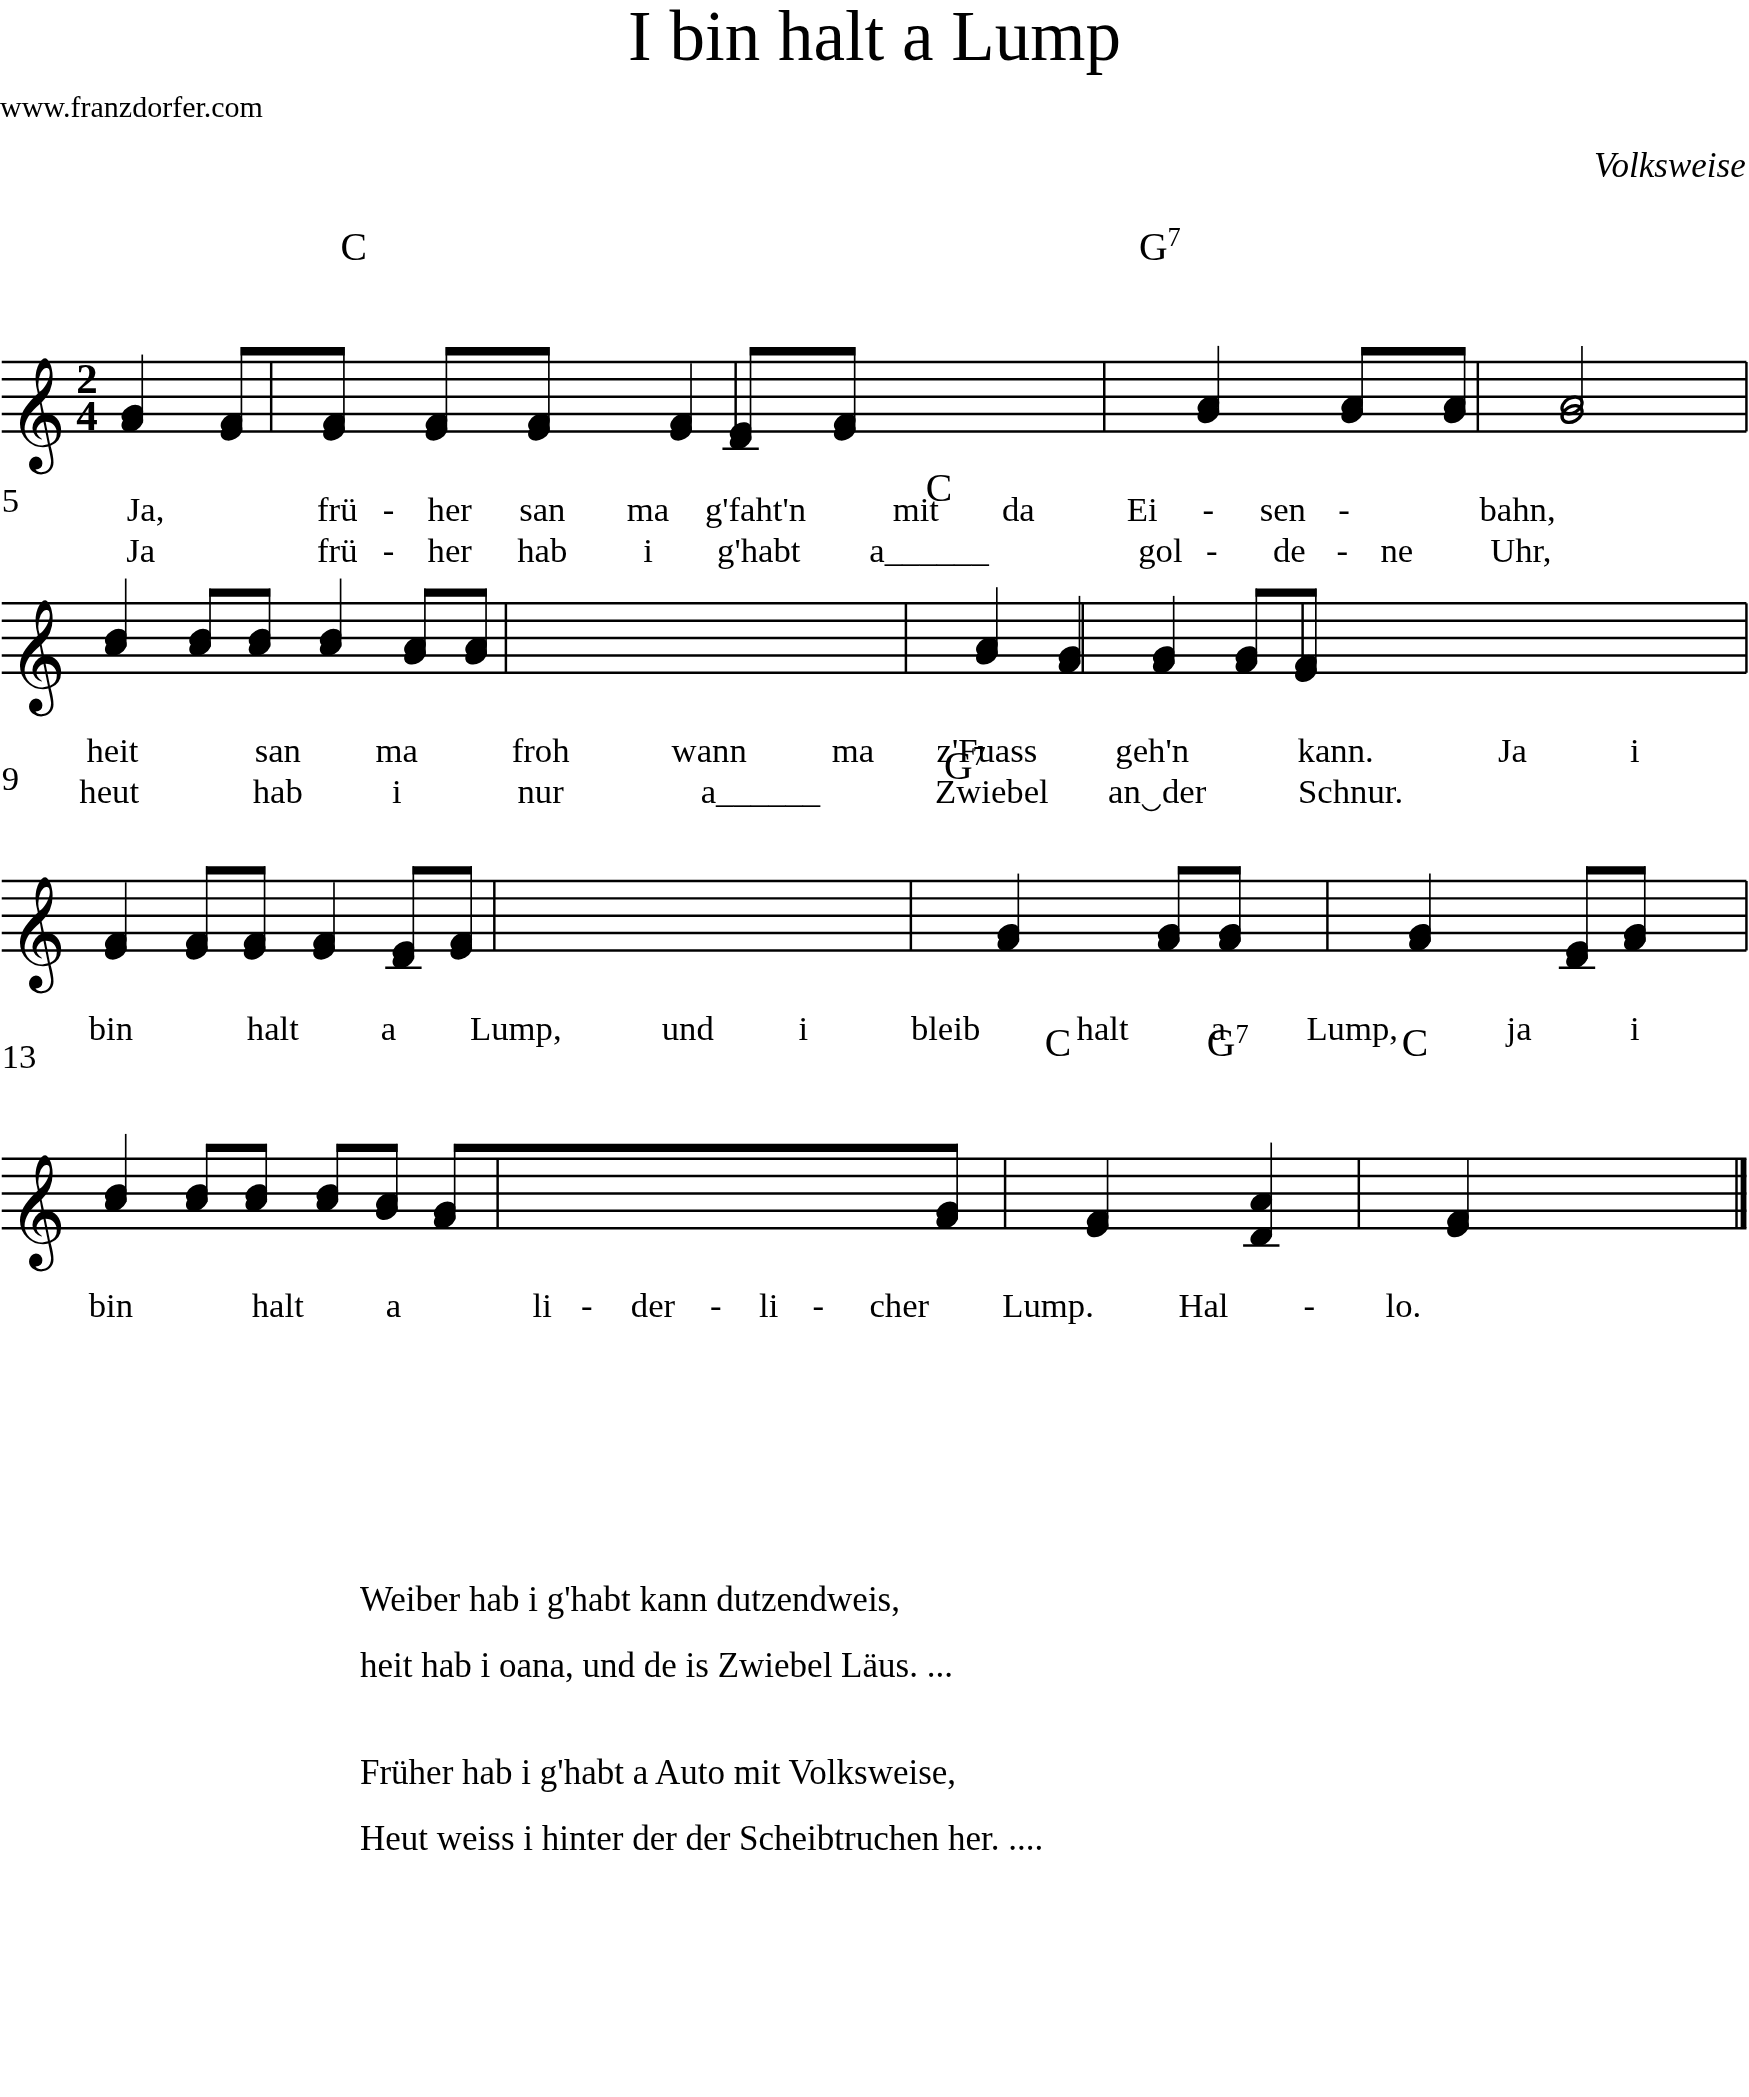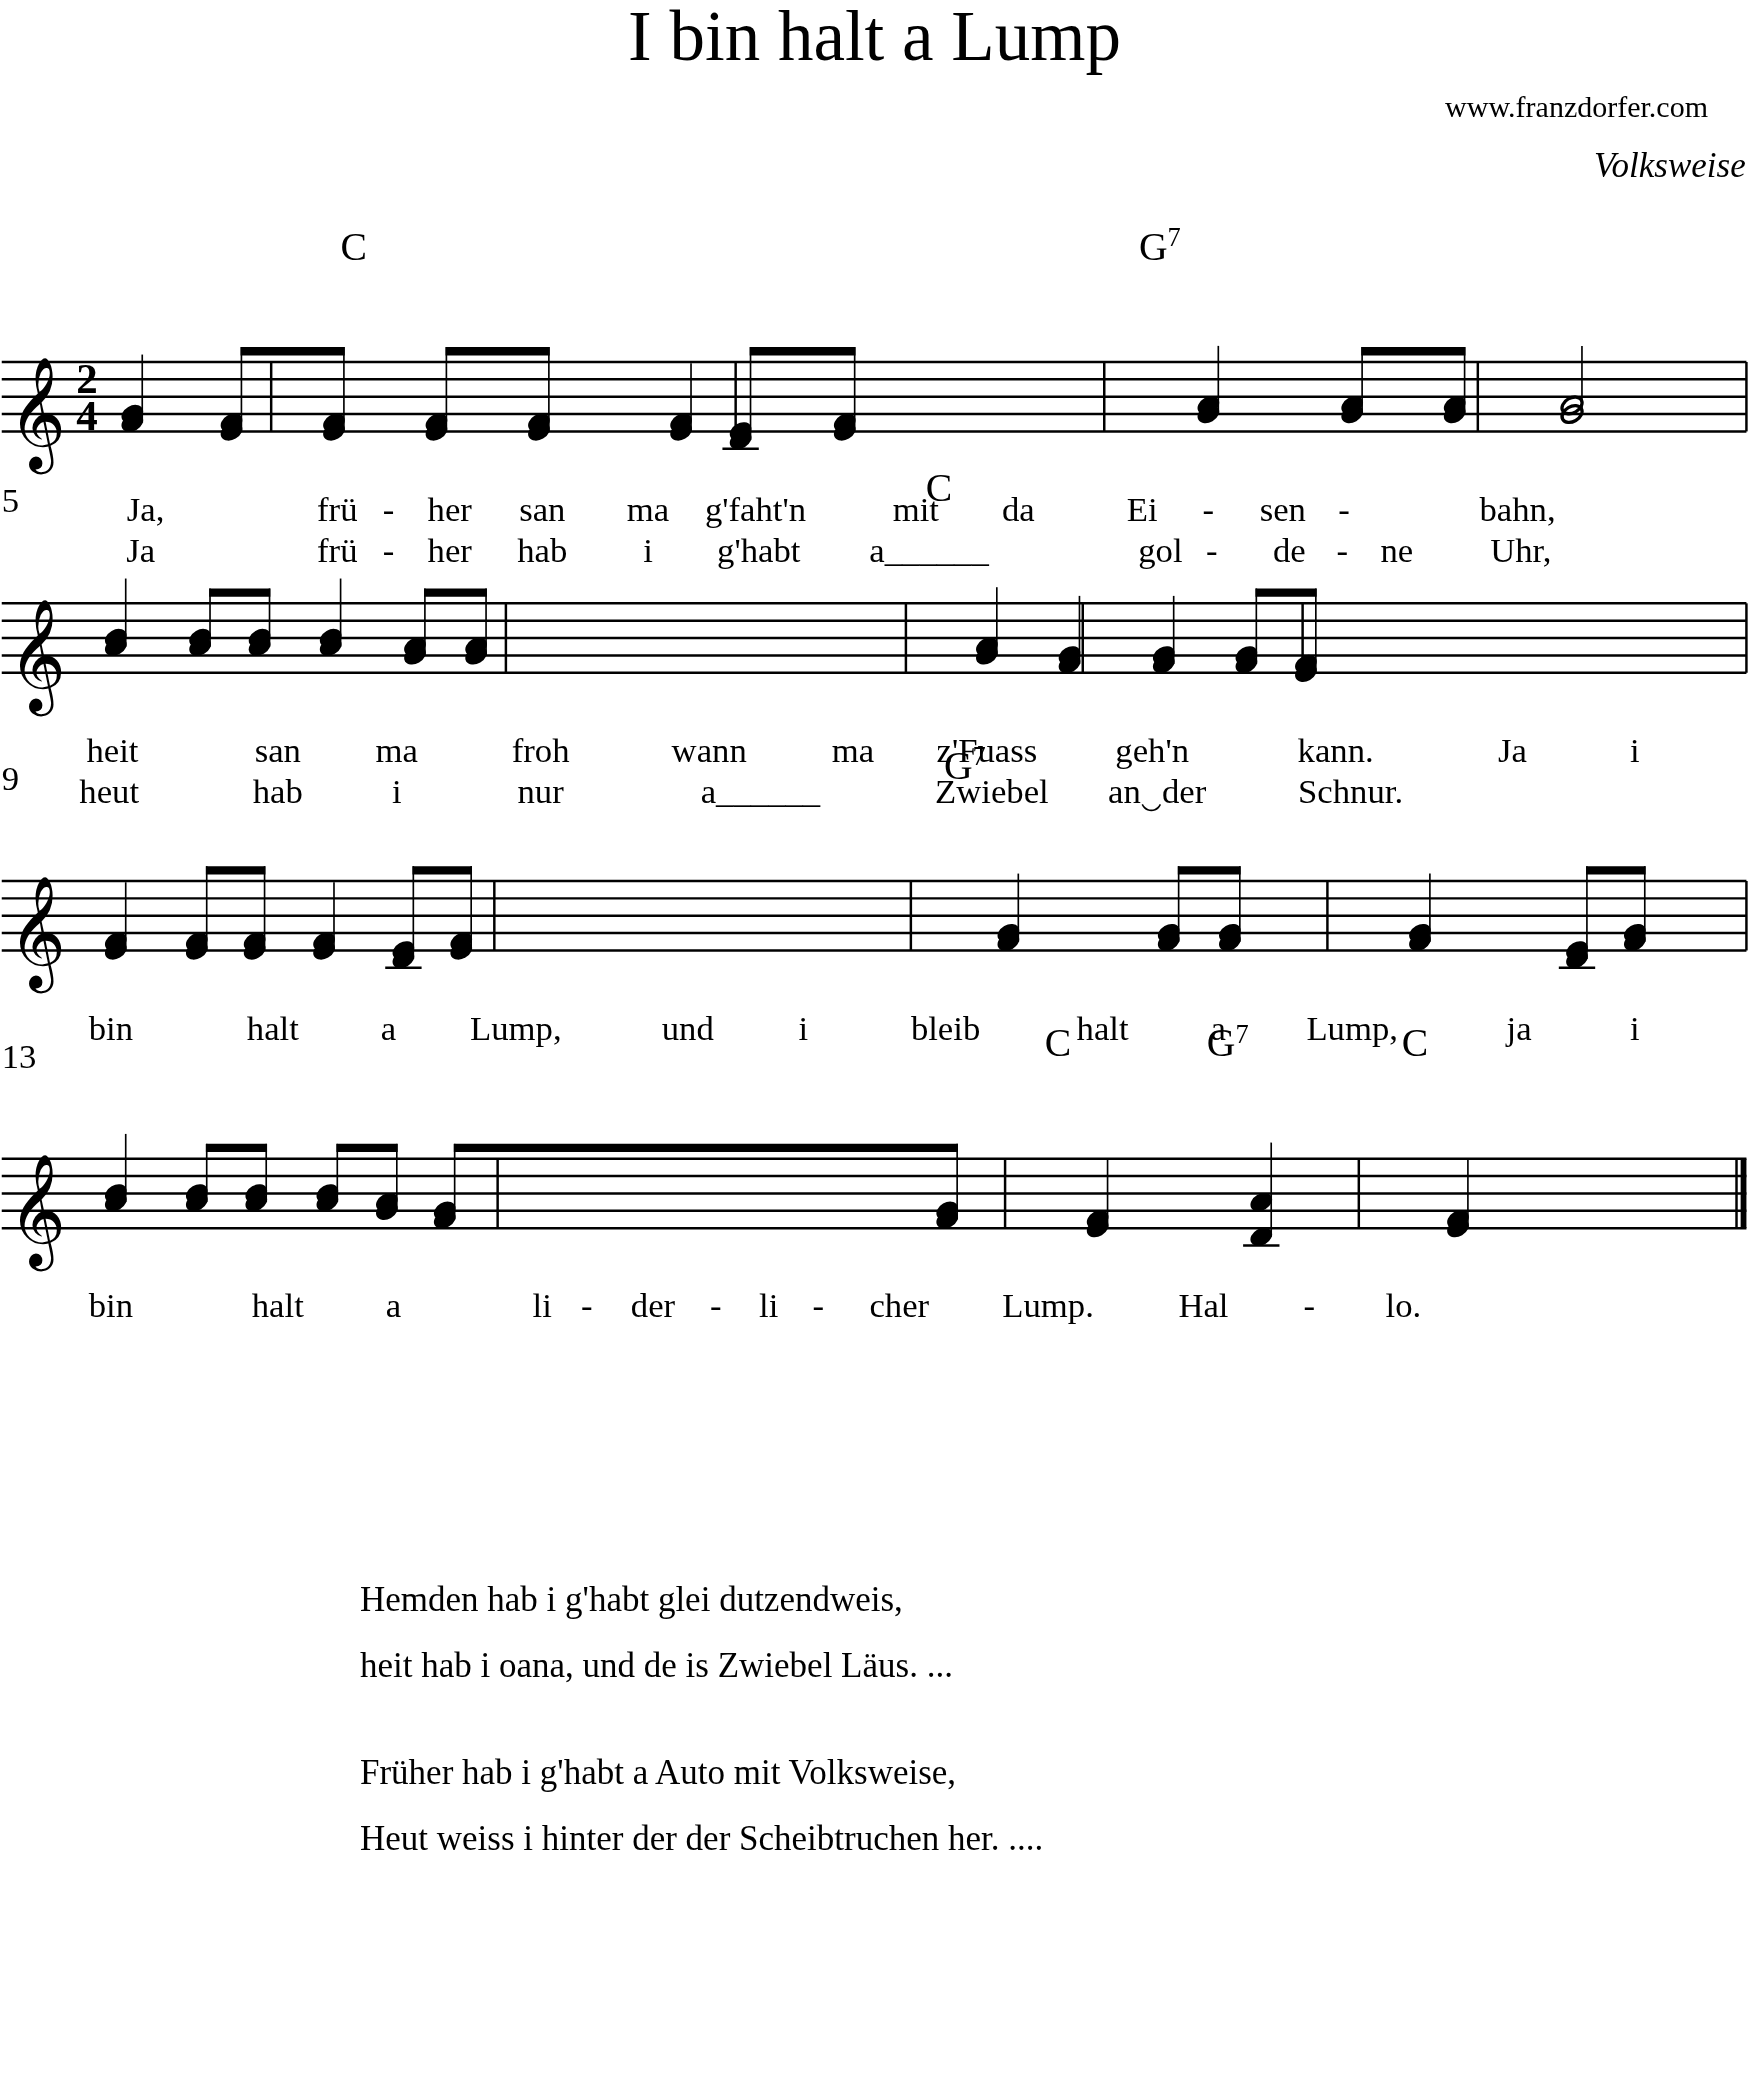--- a/index.html
+++ b/index.html
@@ -1,20 +1,20 @@
 <!DOCTYPE html>
 <html style="font-size:13.2px"><head>
 <meta charset="utf-8">
 <style>
   html, body { margin: 0; padding: 0; background: #ffffff; }
   body { width: 1749px; height: 2098px; position: relative; overflow: hidden;
          font-family: "Liberation Serif", "DejaVu Serif", serif; color: #000; }
   .title { position: absolute; left: 0; width: 1749px; top: -5px; text-align: center;
            font-size: 71px; line-height: 83px; }
-  .subtitle { position: absolute; left: 0; width: 1708px; top: 89px; text-align: right;
+  .subtitle { position: absolute; left: 0; width: 1708px; top: 89px; text-align: left;
               font-size: 30px; line-height: 36px; }
   .composer { position: absolute; right: 3.3px; top: 145px; font-size: 35px; line-height: 41px; font-style: italic; }
   #score { position: absolute; left: 0; top: 0; }
   .verses { position: absolute; left: 360px; top: 1579px; font-size: 35px; line-height: 41px; }
   .verse { margin-bottom: 66px; }
   .verse-line { height: 41px; margin-bottom: 25px; white-space: nowrap; }
 </style>
 </head>
 <body>
 
@@ -301,21 +301,21 @@
     <text x="990" y="1594" font-size="42" text-anchor="middle" font-family="&quot;Liberation Serif&quot;, &quot;DejaVu Serif&quot;, serif">-</text>
     <text x="1088" y="1594" font-size="42" text-anchor="middle" font-family="&quot;Liberation Serif&quot;, &quot;DejaVu Serif&quot;, serif">cher</text>
     <text x="1268" y="1594" font-size="42" text-anchor="middle" font-family="&quot;Liberation Serif&quot;, &quot;DejaVu Serif&quot;, serif">Lump.</text>
     <text x="1456" y="1594" font-size="42" text-anchor="middle" font-family="&quot;Liberation Serif&quot;, &quot;DejaVu Serif&quot;, serif">Hal</text>
     <text x="1584" y="1594" font-size="42" text-anchor="middle" font-family="&quot;Liberation Serif&quot;, &quot;DejaVu Serif&quot;, serif">-</text>
     <text x="1698" y="1594" font-size="42" text-anchor="middle" font-family="&quot;Liberation Serif&quot;, &quot;DejaVu Serif&quot;, serif">lo.</text>
   </svg>
 
 <div class="verses">
   <div class="verse">
-    <div class="verse-line">Hemden hab i g'habt glei dutzendweis,</div>
+    <div class="verse-line">Weiber hab i g'habt kann dutzendweis,</div>
     <div class="verse-line">heit hab i oana, und de is Zwiebel Läus. ...</div>
   </div>
   <div class="verse">
     <div class="verse-line">Früher hab i g'habt a Auto mit Volksweise,</div>
     <div class="verse-line">Heut weiss i hinter der der Scheibtruchen her. ....</div>
   </div>
 </div>
 
 
 </body></html>

